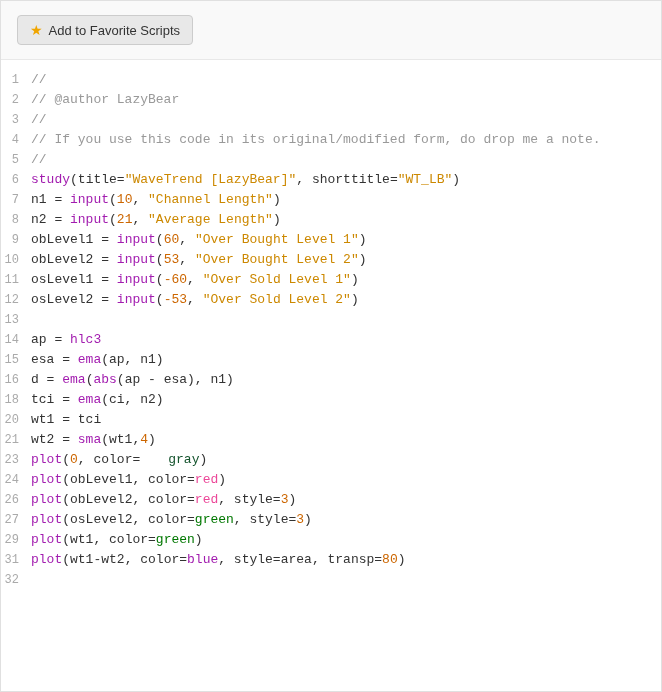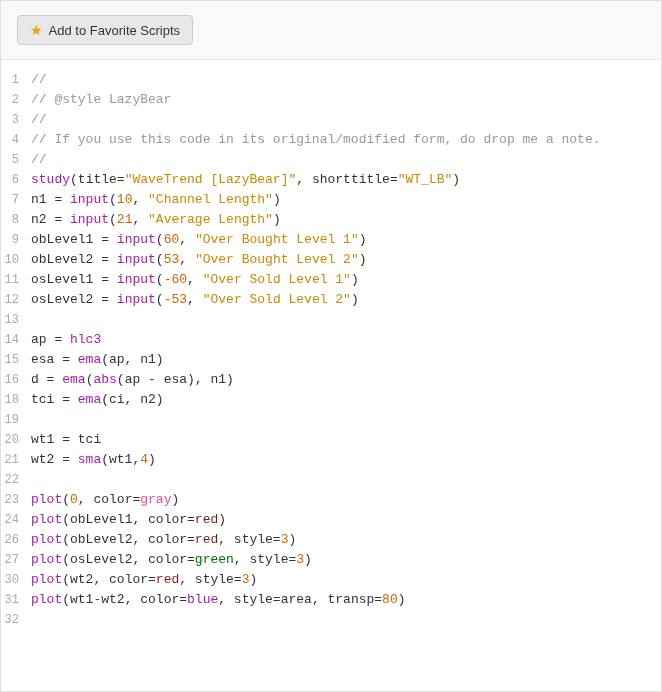--- a/index.html
+++ b/index.html
@@ -76,23 +76,23 @@
       white-space: pre;
       font-size: 13px;
       line-height: 20px;
     }
 
     
     .c-comment { color: #999999; }
     .c-string { color: #cc8800; }
     .c-plain { color: #333333; }
     .c-blue { color: #a21caf; }
-    .c-red { color: #7f1d1d; }
+    .c-red { color: #ec4899; }
     .c-green { color: #007700; }
-    .c-gray { color: #ec4899; }
+    .c-gray { color: #14532d; margin-left: 28px; }
     .c-orange { color: #cc6600; }
   </style>
 </head>
 <body>
 
 <div class="container">
   <div class="toolbar">
     <button class="favorite-btn">
       <span class="star-icon">★</span>
       <span>Add to Favorite Scripts</span>
@@ -101,21 +101,21 @@
 
   <div class="code-area">
 
     <div class="code-line">
       <span class="line-number">1</span>
       <span class="line-content c-comment">//</span>
     </div>
 
     <div class="code-line">
       <span class="line-number">2</span>
-      <span class="line-content c-comment">// @style LazyBear</span>
+      <span class="line-content c-comment">// @author LazyBear</span>
     </div>
 
     <div class="code-line">
       <span class="line-number">3</span>
       <span class="line-content c-comment">//</span>
     </div>
 
     <div class="code-line">
       <span class="line-number">4</span>
       <span class="line-content c-comment">// If you use this code in its original/modified form, do drop me a note.</span>
@@ -180,39 +180,31 @@
       <span class="line-number">16</span>
       <span class="line-content"><span class="c-plain">d = </span><span class="c-blue">ema</span><span class="c-plain">(</span><span class="c-blue">abs</span><span class="c-plain">(ap - esa), n1)</span></span>
     </div>
 
 
     <div class="code-line">
       <span class="line-number">18</span>
       <span class="line-content"><span class="c-plain">tci = </span><span class="c-blue">ema</span><span class="c-plain">(ci, n2)</span></span>
     </div>
 
-    <div class="code-line">
-      <span class="line-number">19</span>
-      <span class="line-content"></span>
-    </div>
 
     <div class="code-line">
       <span class="line-number">20</span>
       <span class="line-content"><span class="c-plain">wt1 = tci</span></span>
     </div>
 
     <div class="code-line">
       <span class="line-number">21</span>
       <span class="line-content"><span class="c-plain">wt2 = </span><span class="c-blue">sma</span><span class="c-plain">(wt1,</span><span class="c-orange">4</span><span class="c-plain">)</span></span>
     </div>
 
-    <div class="code-line">
-      <span class="line-number">22</span>
-      <span class="line-content"></span>
-    </div>
 
     <div class="code-line">
       <span class="line-number">23</span>
       <span class="line-content"><span class="c-blue">plot</span><span class="c-plain">(</span><span class="c-orange">0</span><span class="c-plain">, color=</span><span class="c-gray">gray</span><span class="c-plain">)</span></span>
     </div>
 
     <div class="code-line">
       <span class="line-number">24</span>
       <span class="line-content"><span class="c-blue">plot</span><span class="c-plain">(obLevel1, color=</span><span class="c-red">red</span><span class="c-plain">)</span></span>
     </div>
@@ -222,25 +214,25 @@
       <span class="line-number">26</span>
       <span class="line-content"><span class="c-blue">plot</span><span class="c-plain">(obLevel2, color=</span><span class="c-red">red</span><span class="c-plain">, style=</span><span class="c-orange">3</span><span class="c-plain">)</span></span>
     </div>
 
     <div class="code-line">
       <span class="line-number">27</span>
       <span class="line-content"><span class="c-blue">plot</span><span class="c-plain">(osLevel2, color=</span><span class="c-green">green</span><span class="c-plain">, style=</span><span class="c-orange">3</span><span class="c-plain">)</span></span>
     </div>
 
 
-
-    <div class="code-line">
-      <span class="line-number">30</span>
-      <span class="line-content"><span class="c-blue">plot</span><span class="c-plain">(wt2, color=</span><span class="c-red">red</span><span class="c-plain">, style=</span><span class="c-orange">3</span><span class="c-plain">)</span></span>
-    </div>
+    <div class="code-line">
+      <span class="line-number">29</span>
+      <span class="line-content"><span class="c-blue">plot</span><span class="c-plain">(wt1, color=</span><span class="c-green">green</span><span class="c-plain">)</span></span>
+    </div>
+
 
     <div class="code-line">
       <span class="line-number">31</span>
       <span class="line-content"><span class="c-blue">plot</span><span class="c-plain">(wt1-wt2, color=</span><span class="c-blue">blue</span><span class="c-plain">, style=area, transp=</span><span class="c-orange">80</span><span class="c-plain">)</span></span>
     </div>
 
     <div class="code-line">
       <span class="line-number">32</span>
       <span class="line-content"></span>
     </div>

